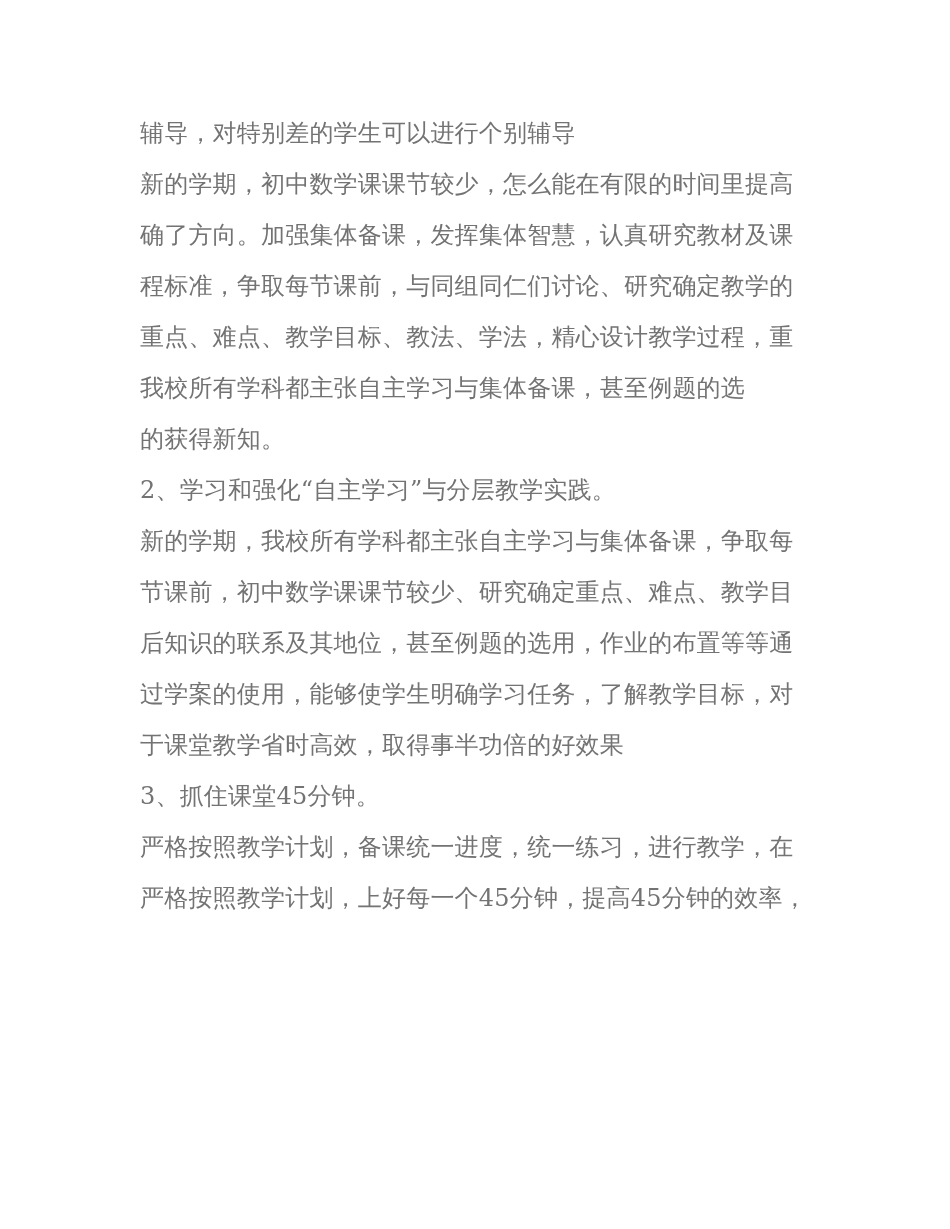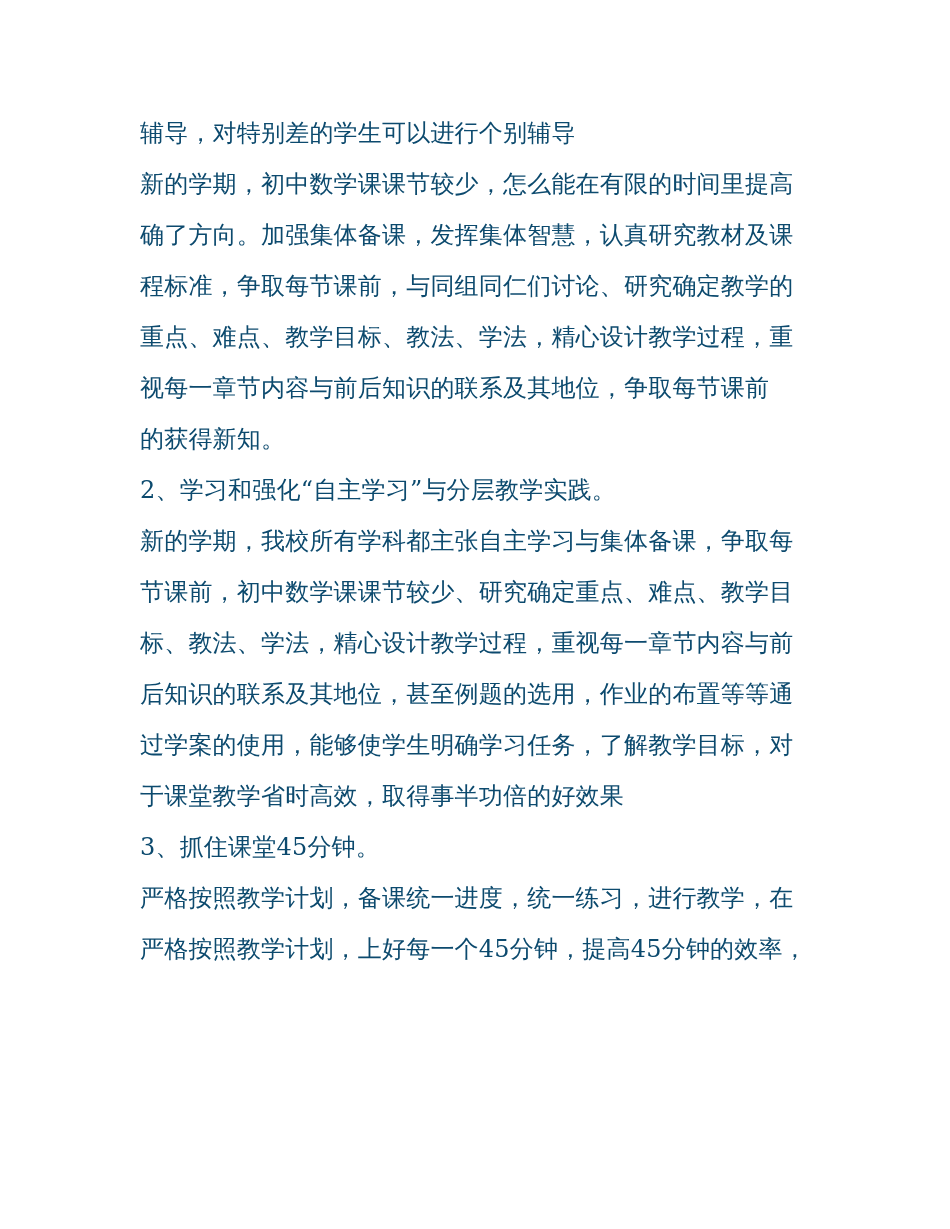--- a/index.html
+++ b/index.html
@@ -16,40 +16,39 @@
   .page {
     position: absolute;
     left: 140px;
     top: 108px;
     width: 680px;
   }
   .line {
     height: 51px;
     line-height: 51px;
     font-size: 24px;
-    color: #0c4a6e;
+    color: #737373;
     font-family: "DejaVu Serif", "Liberation Serif", serif;
     white-space: nowrap;
     letter-spacing: 0.2px;
   }
 </style>
 </head>
 <body>
 
 <div class="page">
   <div class="line">辅导，对特别差的学生可以进行个别辅导</div>
   <div class="line">新的学期，初中数学课课节较少，怎么能在有限的时间里提高</div>
   <div class="line">确了方向。加强集体备课，发挥集体智慧，认真研究教材及课</div>
   <div class="line">程标准，争取每节课前，与同组同仁们讨论、研究确定教学的</div>
   <div class="line">重点、难点、教学目标、教法、学法，精心设计教学过程，重</div>
-  <div class="line">视每一章节内容与前后知识的联系及其地位，争取每节课前</div>
+  <div class="line">我校所有学科都主张自主学习与集体备课，甚至例题的选</div>
   <div class="line">的获得新知。</div>
   <div class="line">2、学习和强化“自主学习”与分层教学实践。</div>
   <div class="line">新的学期，我校所有学科都主张自主学习与集体备课，争取每</div>
   <div class="line">节课前，初中数学课课节较少、研究确定重点、难点、教学目</div>
-  <div class="line">标、教法、学法，精心设计教学过程，重视每一章节内容与前</div>
   <div class="line">后知识的联系及其地位，甚至例题的选用，作业的布置等等通</div>
   <div class="line">过学案的使用，能够使学生明确学习任务，了解教学目标，对</div>
   <div class="line">于课堂教学省时高效，取得事半功倍的好效果</div>
   <div class="line">3、抓住课堂45分钟。</div>
   <div class="line">严格按照教学计划，备课统一进度，统一练习，进行教学，在</div>
   <div class="line">严格按照教学计划，上好每一个45分钟，提高45分钟的效率，</div>
 </div>
 
 </body></html>

